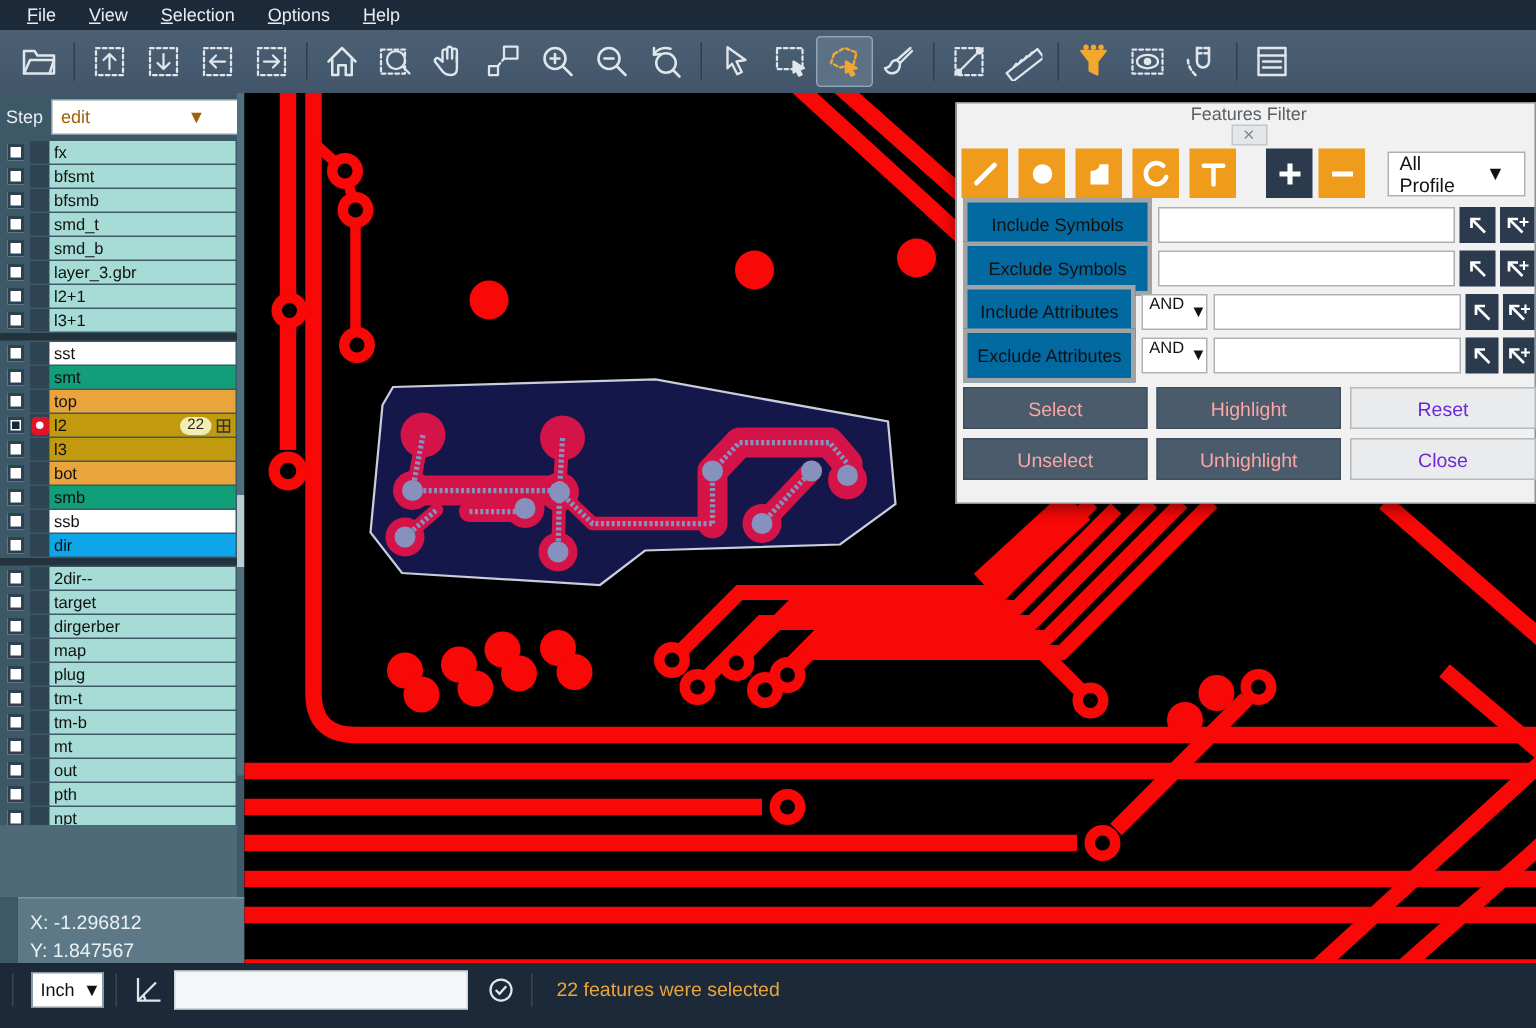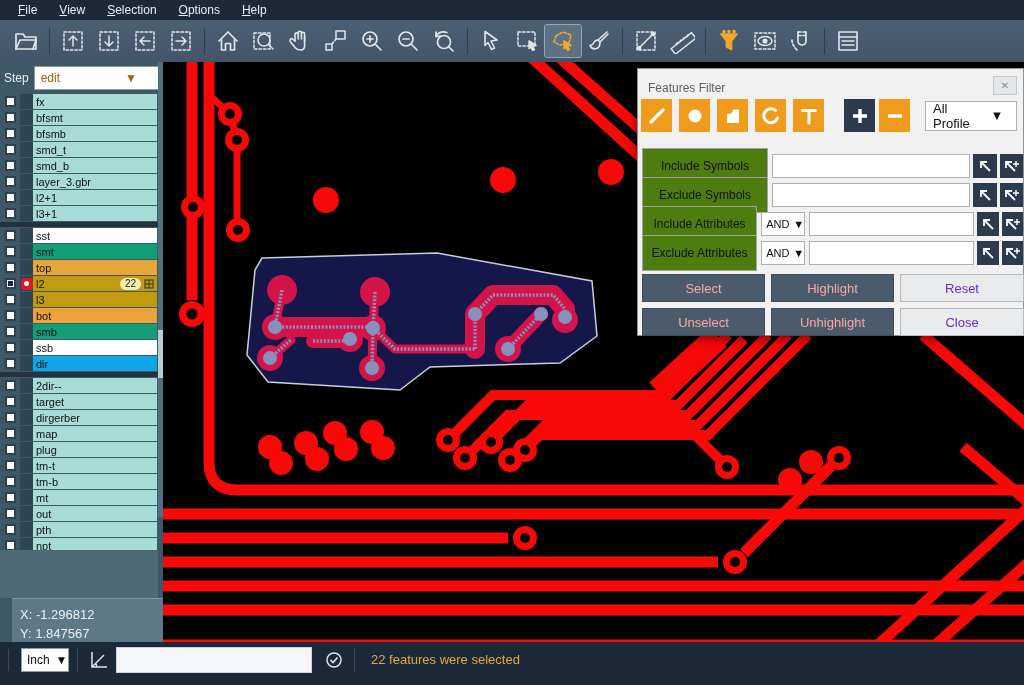--- a/index.html
+++ b/index.html
@@ -50,37 +50,37 @@
   .side-filler { position:absolute; left:0; top:488px; width:158px; height:48px; background:#4E6A78; }
   .coords { position:absolute; left:12px; top:536px; width:158px; height:52px; background:#5D7886;
             border-top:1px solid #7B97A3; color:#EAF1F5; font-size:13px; padding:6px 8px; line-height:19px; }
 
   
   .canvas { position:absolute; left:163px; top:62px; width:861px; height:588px; background:#000; }
 
   
   .dialog { position:absolute; left:637px; top:68px; width:387px; height:268px; background:#F1F1F1;
             border:1px solid #8D9298; box-shadow:0 3px 10px rgba(0,0,0,.45); }
-  .dlg-title { height:26px; display:flex; align-items:flex-end; padding:0 6px 0 10px; }
+  .dlg-title { height:26px; display:flex; align-items:center; padding:0 6px 0 10px;flex-direction:column; }
   .dlg-title span { flex:1; font-size:12px; color:#5A5F66; }
   .dlg-close { width:24px; height:19px; background:#E4E7EA; border:1px solid #C3C8CD; color:#84898F;
                font-size:10px; display:flex; align-items:center; justify-content:center; }
-  .tools-row { display:flex; align-items:center; padding:4px 0 22px 3px; }
+  .tools-row { display:flex; align-items:center; padding:4px 0 6px 3px; }
   .obtn { width:31px; height:33px; background:#EF9C1D; border:none; margin-right:7px;
           display:flex; align-items:center; justify-content:center; color:#fff; }
   .nbtn { width:31px; height:33px; background:#2B3A4C; border:none; display:flex; align-items:center; justify-content:center; }
   .plusbtn { margin-left:13px; margin-right:4px; }
   .profile-combo { margin-left:15px; width:92px; height:30px; background:#fff; border:1px solid #ABB0B5; display:flex; align-items:center; }
   .profile-combo span { flex:1; font-size:13px; color:#111; padding-left:7px; }
 
   .frow { display:flex; align-items:center; height:24px; margin:0 0 5px 4px; }
-  .flabel { width:126px; height:36px; background:#4d7c0f; border:1px solid #a3a3a3; font-size:12px;
+  .flabel { width:126px; height:36px; background:#0369a1; border:3px solid #a3a3a3; font-size:12px;
             font-family:"Liberation Sans",sans-serif; color:#111; }
   .and-combo { width:44px; height:24px; background:#fff; border:1px solid #ABB0B5; margin-left:4px;
-               display:flex; align-items:center; }
+               display:flex; align-items:flex-start; }
   .and-combo span { flex:1; font-size:11px; color:#111; padding-left:4px; }
   .ftext { flex:1; height:24px; margin-left:4px; border:1px solid #ABB0B5; background:#fff; padding:0 4px; font-size:12px; }
   .fbtn-nav { width:24px; height:24px; background:#2B3A4C; border:none; margin-left:3px;
               display:flex; align-items:center; justify-content:center; }
   .frow .fbtn-nav:last-child { width:23px; margin-right:0; }
 
   .actions { display:grid; grid-template-columns:123px 123px 124px; grid-gap:6px; margin:9px 0 0 4px; }
   .abtn { height:28px; font-size:13px; font-family:"Liberation Sans",sans-serif; border:1px solid #3E4E5C; }
   .abtn.dark { background:#4A5B6B; color:#fca5a5; }
   .abtn.light { background:#E9EBED; color:#6d28d9; border:1px solid #B4B9BE; }

